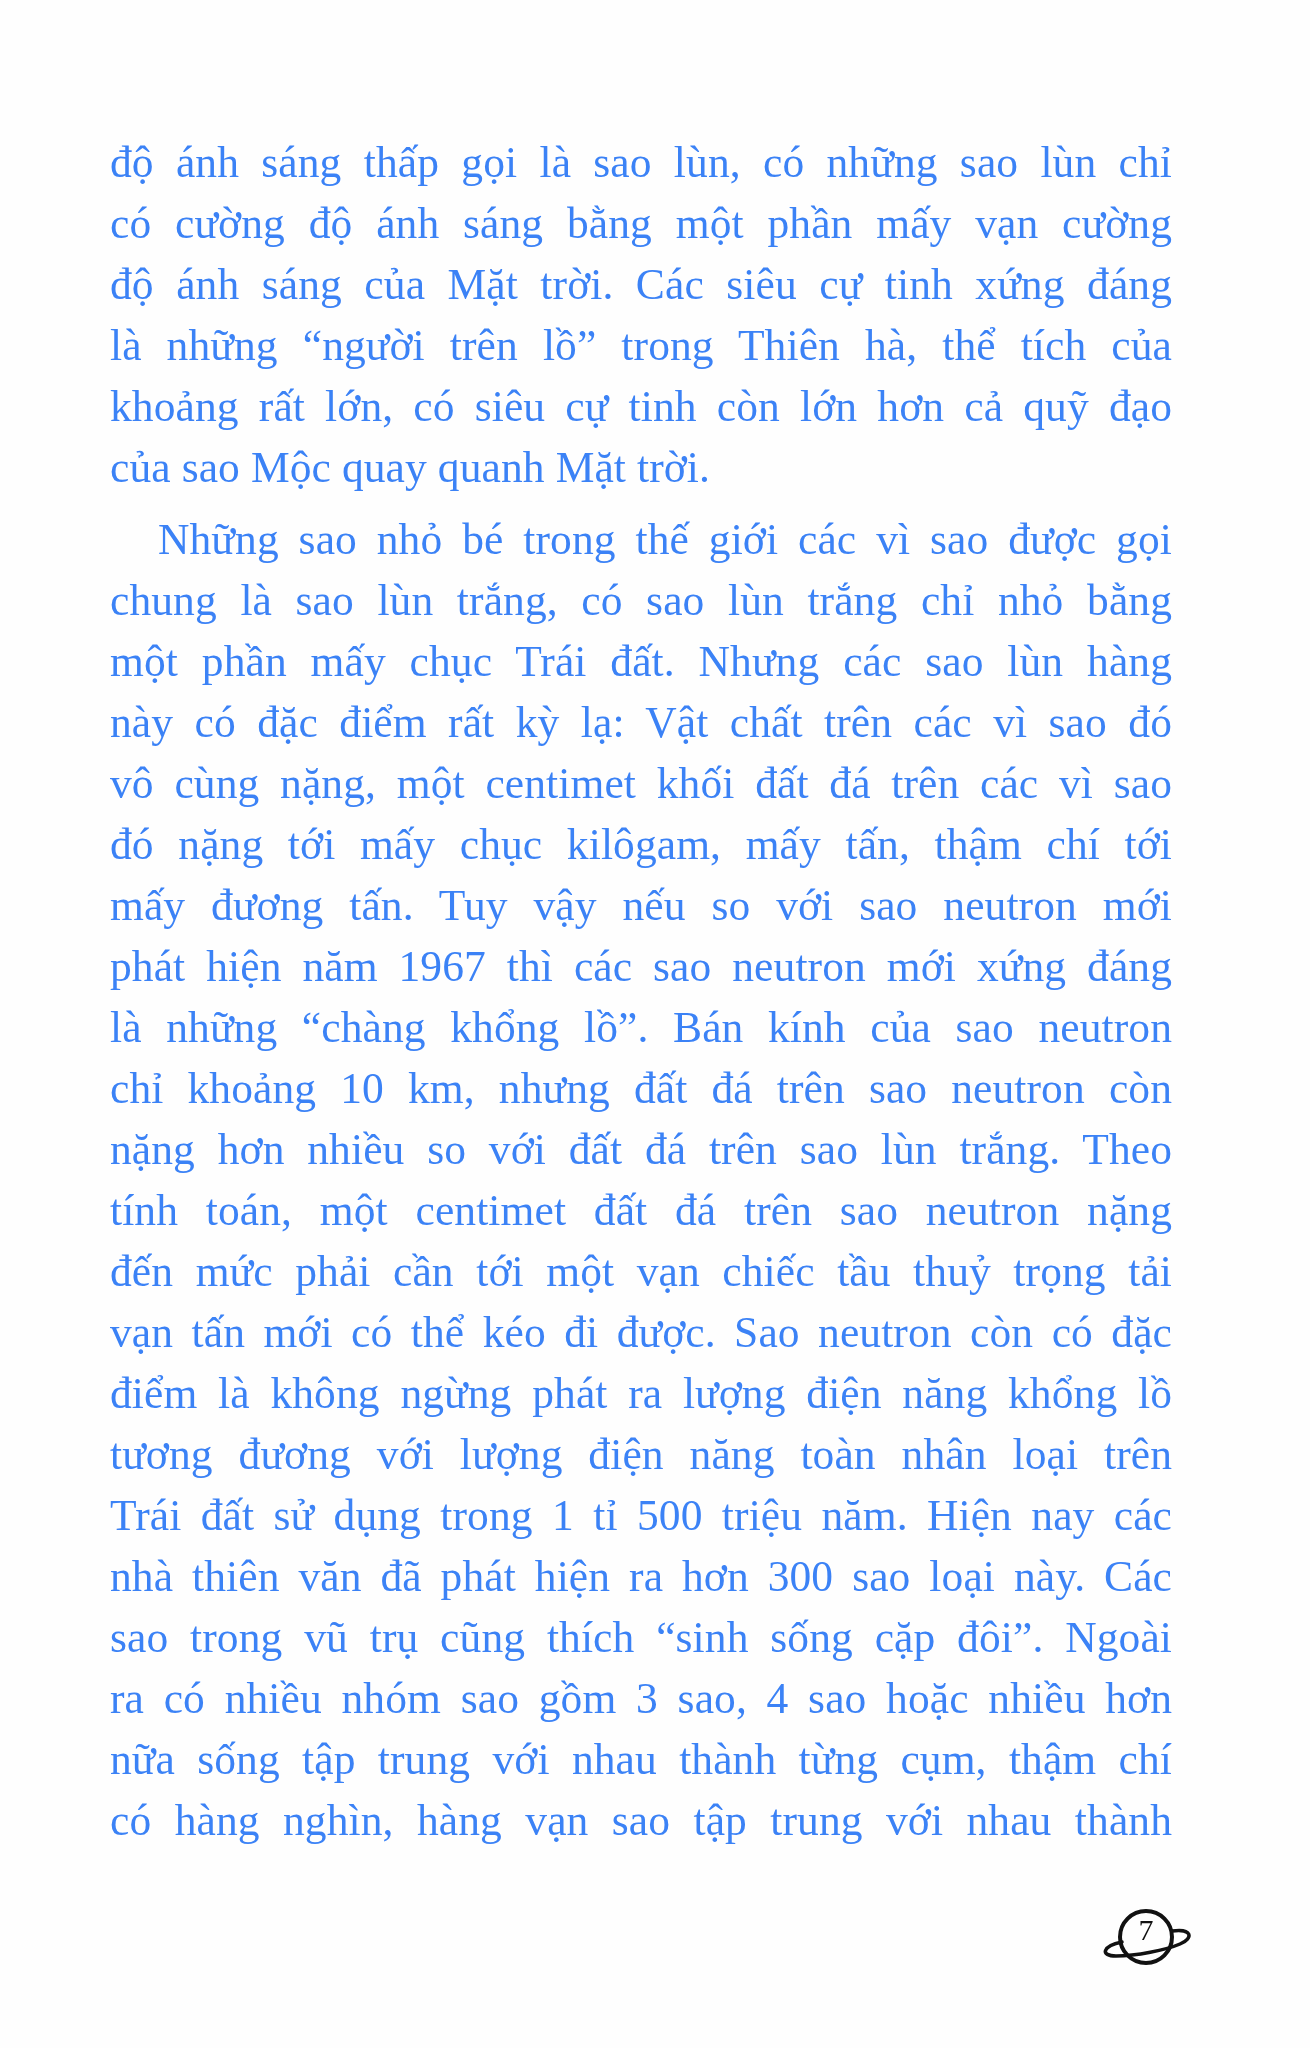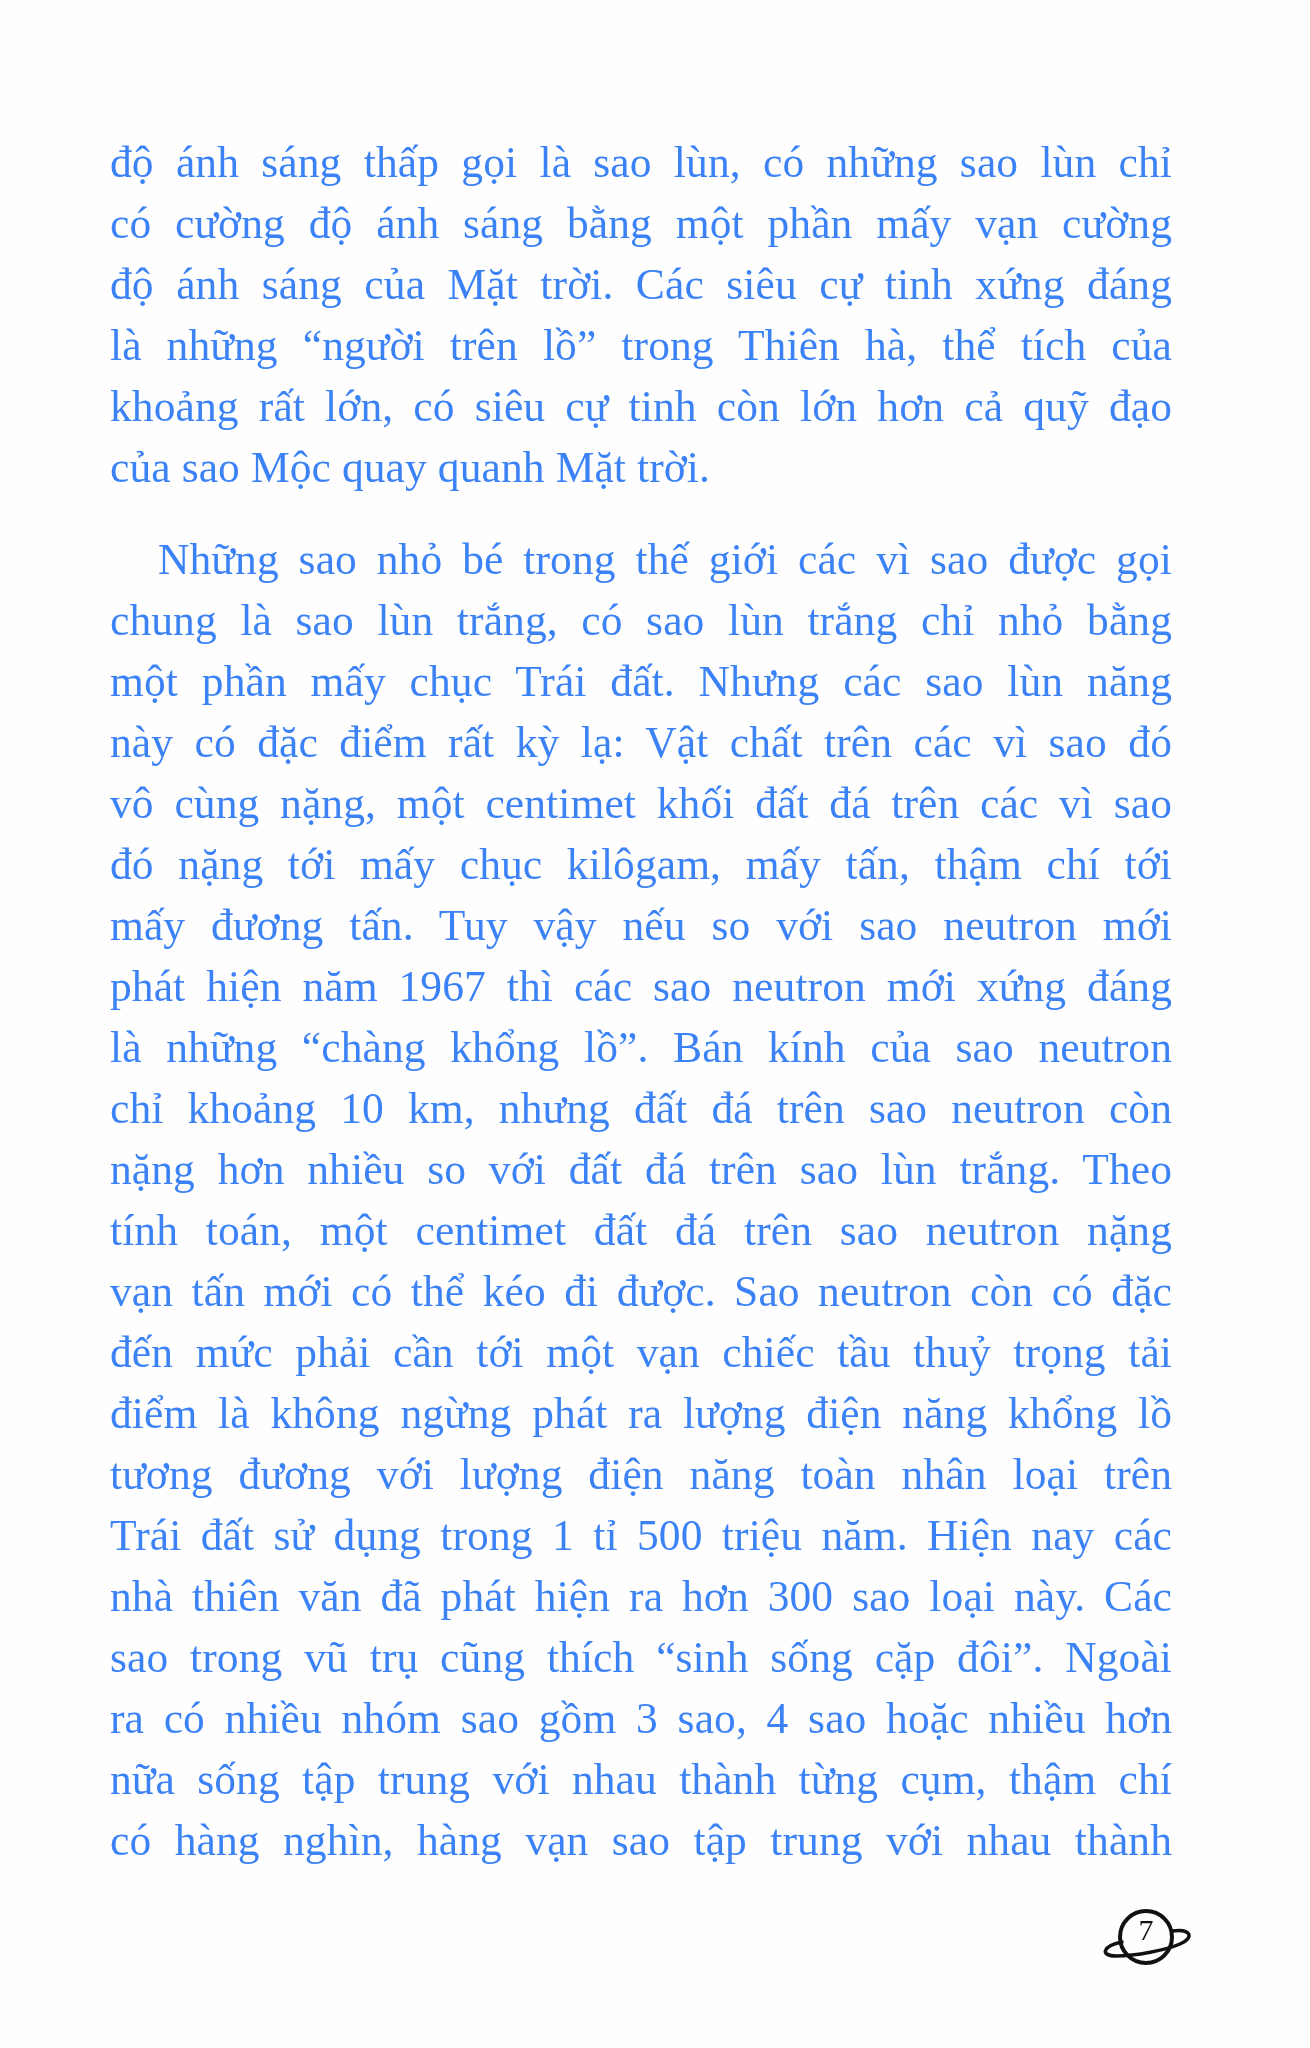--- a/index.html
+++ b/index.html
@@ -29,21 +29,20 @@
       white-space: nowrap;
       text-align: justify;
       text-align-last: justify;
       letter-spacing: 0.1px;
     }
     .line.last {
       text-align-last: left;
     }
     .line.indent {
       padding-left: 48px;
-      margin-top: 20px;
     }
     .para-gap {
       height: 11px;
     }
     .page-number {
       position: absolute;
       left: 1096px;
       top: 1904px;
       width: 100px;
       height: 66px;
@@ -74,32 +73,32 @@
     <div class="line">có cường độ ánh sáng bằng một phần mấy vạn cường</div>
     <div class="line">độ ánh sáng của Mặt trời. Các siêu cự tinh xứng đáng</div>
     <div class="line">là những “người trên lồ” trong Thiên hà, thể tích của</div>
     <div class="line">khoảng rất lớn, có siêu cự tinh còn lớn hơn cả quỹ đạo</div>
     <div class="line last">của sao Mộc quay quanh Mặt trời.</div>
   </div>
   <div class="para-gap"></div>
   <div>
     <div class="line indent">Những sao nhỏ bé trong thế giới các vì sao được gọi</div>
     <div class="line">chung là sao lùn trắng, có sao lùn trắng chỉ nhỏ bằng</div>
-    <div class="line">một phần mấy chục Trái đất. Nhưng các sao lùn năng</div>
+    <div class="line">một phần mấy chục Trái đất. Nhưng các sao lùn hàng</div>
     <div class="line">này có đặc điểm rất kỳ lạ: Vật chất trên các vì sao đó</div>
     <div class="line">vô cùng nặng, một centimet khối đất đá trên các vì sao</div>
     <div class="line">đó nặng tới mấy chục kilôgam, mấy tấn, thậm chí tới</div>
     <div class="line">mấy đương tấn. Tuy vậy nếu so với sao neutron mới</div>
     <div class="line">phát hiện năm 1967 thì các sao neutron mới xứng đáng</div>
     <div class="line">là những “chàng khổng lồ”. Bán kính của sao neutron</div>
     <div class="line">chỉ khoảng 10 km, nhưng đất đá trên sao neutron còn</div>
     <div class="line">nặng hơn nhiều so với đất đá trên sao lùn trắng. Theo</div>
     <div class="line">tính toán, một centimet đất đá trên sao neutron nặng</div>
+    <div class="line">đến mức phải cần tới một vạn chiếc tầu thuỷ trọng tải</div>
     <div class="line">vạn tấn mới có thể kéo đi được. Sao neutron còn có đặc</div>
-    <div class="line">đến mức phải cần tới một vạn chiếc tầu thuỷ trọng tải</div>
     <div class="line">điểm là không ngừng phát ra lượng điện năng khổng lồ</div>
     <div class="line">tương đương với lượng điện năng toàn nhân loại trên</div>
     <div class="line">Trái đất sử dụng trong 1 tỉ 500 triệu năm. Hiện nay các</div>
     <div class="line">nhà thiên văn đã phát hiện ra hơn 300 sao loại này. Các</div>
     <div class="line">sao trong vũ trụ cũng thích “sinh sống cặp đôi”. Ngoài</div>
     <div class="line">ra có nhiều nhóm sao gồm 3 sao, 4 sao hoặc nhiều hơn</div>
     <div class="line">nữa sống tập trung với nhau thành từng cụm, thậm chí</div>
     <div class="line">có hàng nghìn, hàng vạn sao tập trung với nhau thành</div>
   </div>
 </div>

